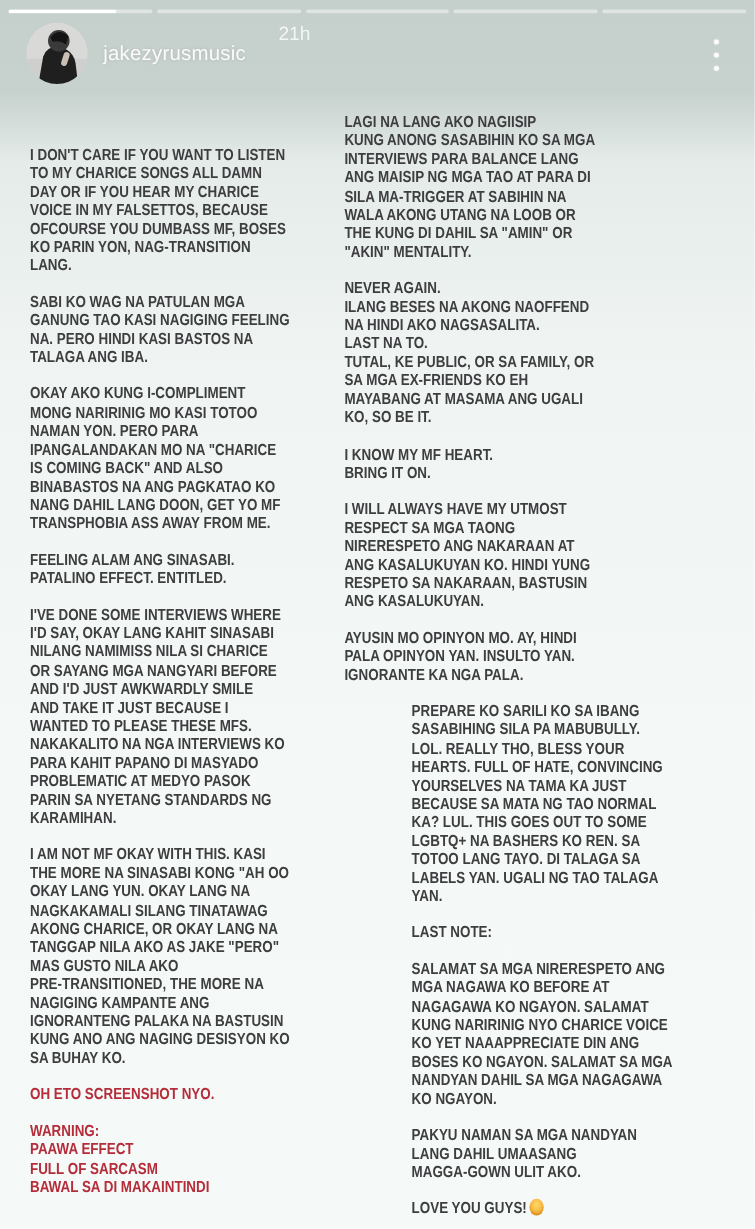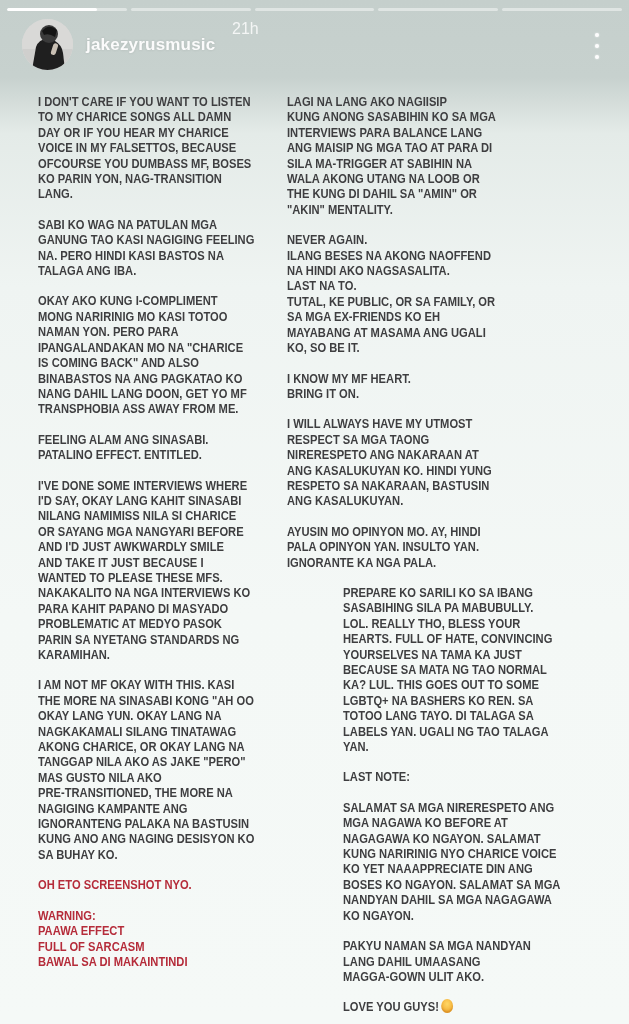--- a/index.html
+++ b/index.html
@@ -8,27 +8,27 @@
     position:relative;width:629px;height:1024px;overflow:hidden;
     background:linear-gradient(180deg,#c5cfcc 0%,#c7d1ce 7.5%,#e4ebe8 13%,#eff4f2 28%,#f4f8f6 60%,#f5f9f7 100%);
   }
   
   .progress-bar{position:absolute;left:7px;right:7px;top:8px;height:3px;display:flex;gap:4px;}
   .progress-seg{flex:1;height:3px;border-radius:2px;background:rgba(255,255,255,0.45);overflow:hidden;}
   .progress-fill{height:100%;background:#ffffff;border-radius:2px;}
   .hdr{position:absolute;left:0;top:0;right:0;height:80px;}
   .avatar{position:absolute;left:22px;top:19px;width:51px;height:51px;border-radius:50%;overflow:hidden;background:#d8d8d6;}
   .avatar svg{display:block;}
-  .uname{position:absolute;left:86px;top:35px;font-size:17px;font-weight:700;color:#fbfbfb;letter-spacing:.2px;text-shadow:0 0 3px rgba(0,0,0,0.12);}
+  .uname{position:absolute;left:86px;top:35px;font-size:17px;font-weight:400;color:#fbfbfb;letter-spacing:.2px;text-shadow:0 0 3px rgba(0,0,0,0.12);}
   .tstamp{position:absolute;left:232px;top:20px;font-size:16px;color:rgba(255,255,255,0.8);}
   .kebab{position:absolute;right:24px;top:33px;width:16px;height:26px;display:flex;flex-direction:column;align-items:center;justify-content:space-between;cursor:pointer;}
   .kebab i{display:block;width:4px;height:4px;border-radius:50%;background:#fdfdfd;box-shadow:0 0 2px rgba(255,255,255,0.8);}
   
   .col{position:absolute;top:94px;color:#3e3e40;}
-  .col-left{left:38px;width:275px;}
+  .col-left{left:25px;width:275px;margin-top:27px;}
   .col-right{left:287px;width:335px;}
   .col p{margin:0 0 15px 0;white-space:pre-line;font-size:13.3px;line-height:15.4px;font-weight:700;transform:scaleX(0.84);transform-origin:0 0;}
   .col p.indent{margin-left:56px;}
   .red-heading{margin:8px 0 6px 0;color:#b52c3a;font-size:34px;line-height:36px;font-weight:700;white-space:nowrap;transform:scaleX(0.62);transform-origin:0 0;}
   .red-warning{margin:0;color:#b52c3a;font-size:17px;line-height:21px;font-weight:700;white-space:pre-line;transform:scaleX(0.84);transform-origin:0 0;}
   .emoji{display:inline-block;width:14px;height:14px;border-radius:50%;vertical-align:-2px;margin-left:3px;
     background:radial-gradient(circle at 50% 35%,#ffd766 0%,#f5b63e 60%,#e79b2e 100%);
     box-shadow:inset 0 -2px 2px rgba(200,120,20,0.5);}
 </style>
 </head>

